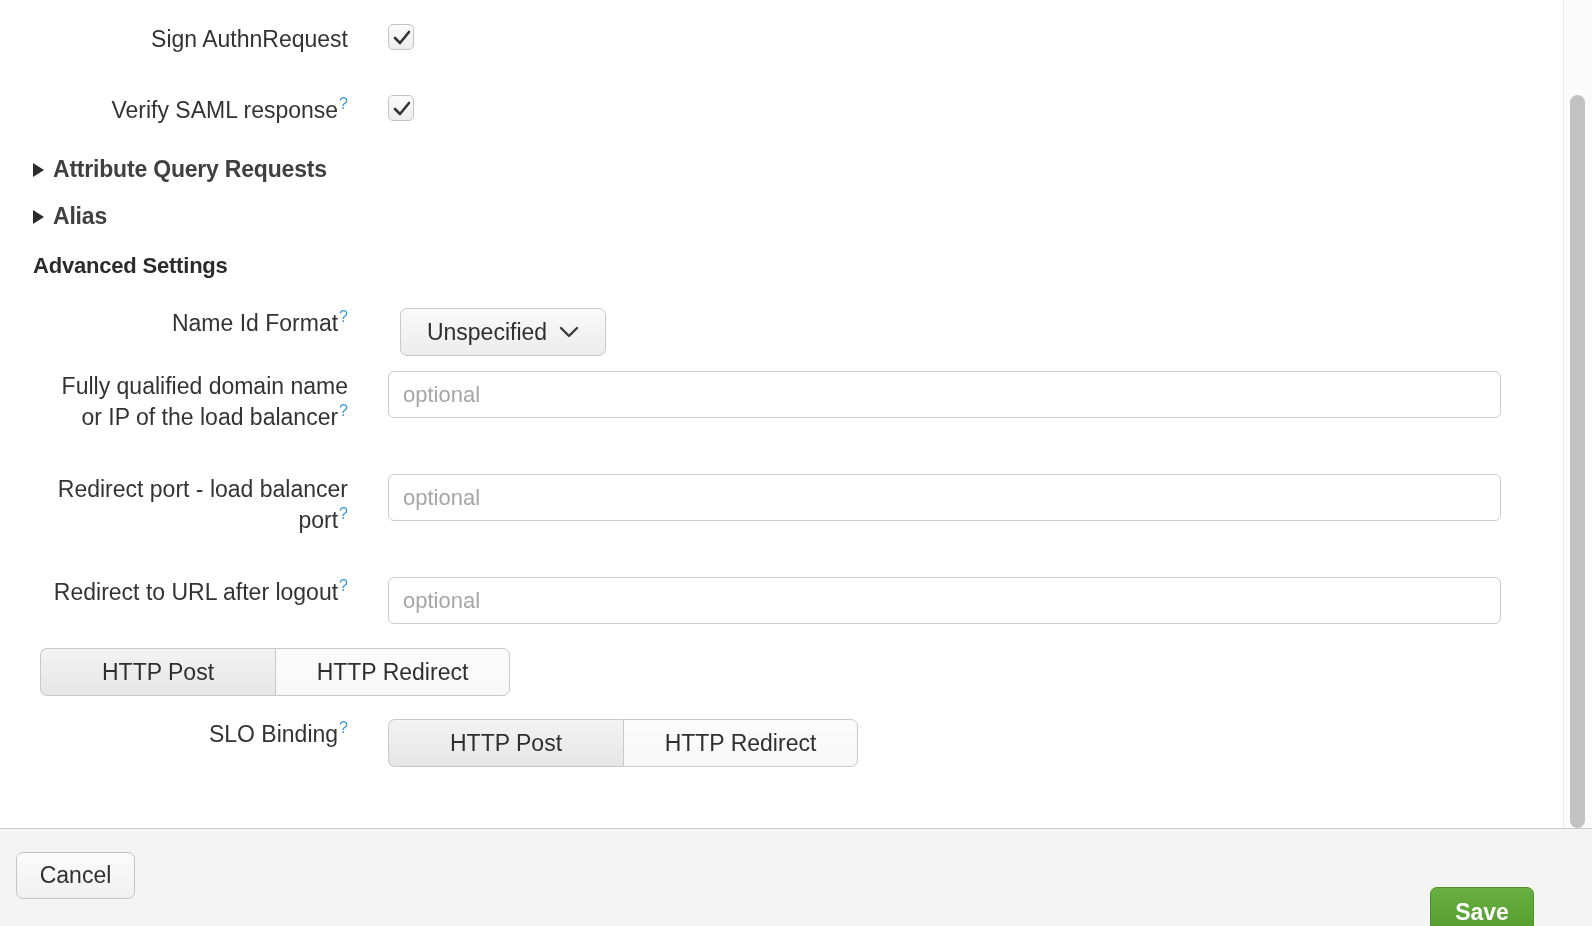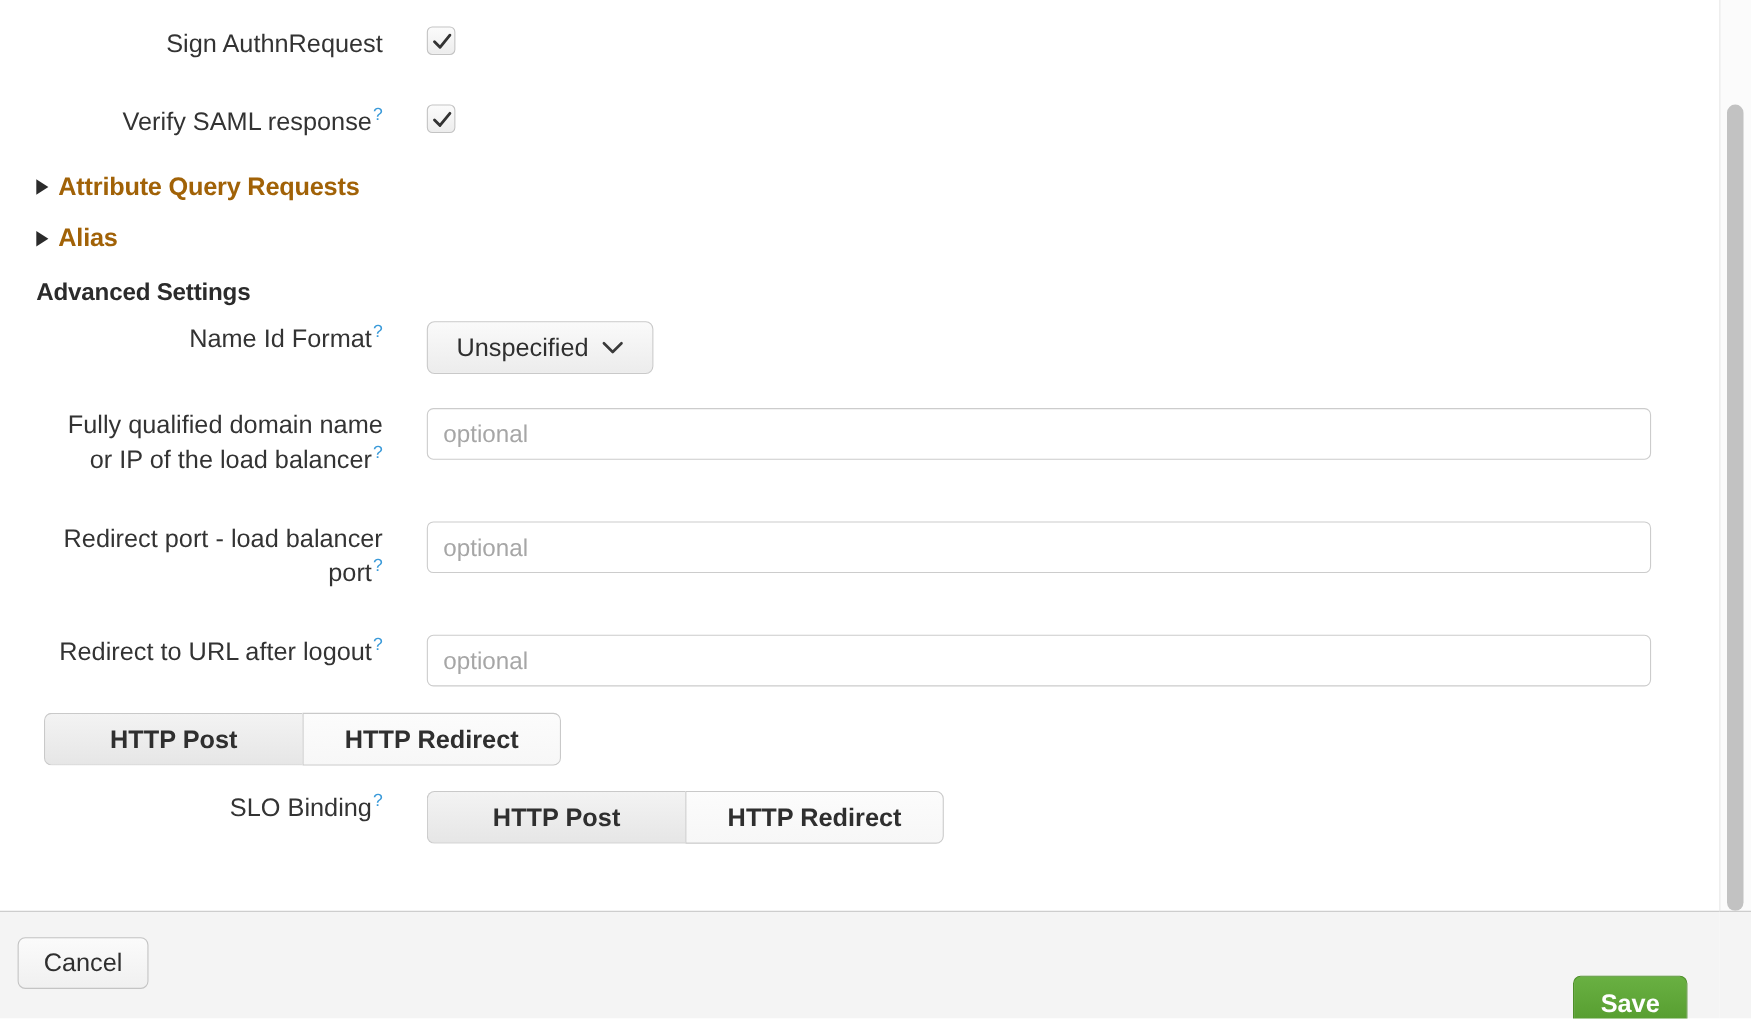--- a/index.html
+++ b/index.html
@@ -74,21 +74,21 @@
     position: absolute;
     left: 3px;
     top: 3px;
   }
 
   
   .section-toggle {
     position: absolute;
     font-size: 23px;
     font-weight: bold;
-    color: #a16207;
+    color: #404040;
     cursor: pointer;
     display: flex;
     align-items: center;
     letter-spacing: -0.2px;
   }
   .tri {
     display: inline-block;
     width: 0; height: 0;
     border-left: 11px solid #2b2b2b;
     border-top: 7px solid transparent;
@@ -145,21 +145,20 @@
   }
   .seg {
     font-size: 23px;
     color: #2f2f2f;
     border: 1px solid #c9c9c9;
     display: flex;
     align-items: center;
     justify-content: center;
     cursor: pointer;
     width: 235px;
-    font-weight: bold;
   }
   .seg.left {
     border-radius: 7px 0 0 7px;
     background: linear-gradient(to bottom, #f3f3f3 0%, #e6e6e6 100%);
     border-right: none;
   }
   .seg.right {
     border-radius: 0 7px 7px 0;
     background: linear-gradient(to bottom, #fcfcfc 0%, #f7f7f7 100%);
   }
@@ -269,21 +268,21 @@
       <span>Attribute Query Requests</span>
     </div>
 
     <div class="section-toggle" style="left:33px; top:203px;align-items:center;">
       <span class="tri"></span>
       <span>Alias</span>
     </div>
 
     <div class="section-head" style="left:33px; top:253px;">Advanced Settings</div>
 
-    <div class="row" style="left:0; top:292px;">
+    <div class="row" style="left:0; top:308px;gap:12px;">
       <div class="label"><span>Name Id Format</span><span class="help">?</span></div>
       <div class="select">
         <span>Unspecified</span>
         <svg width="20" height="13" viewBox="0 0 20 13">
           <path d="M2 2 L10 10 L18 2" stroke="#3a3a3a" stroke-width="2.4" fill="none" stroke-linecap="round" stroke-linejoin="round"></path>
         </svg>
       </div>
     </div>
 
     <div class="row" style="left:0; top:371px;">

